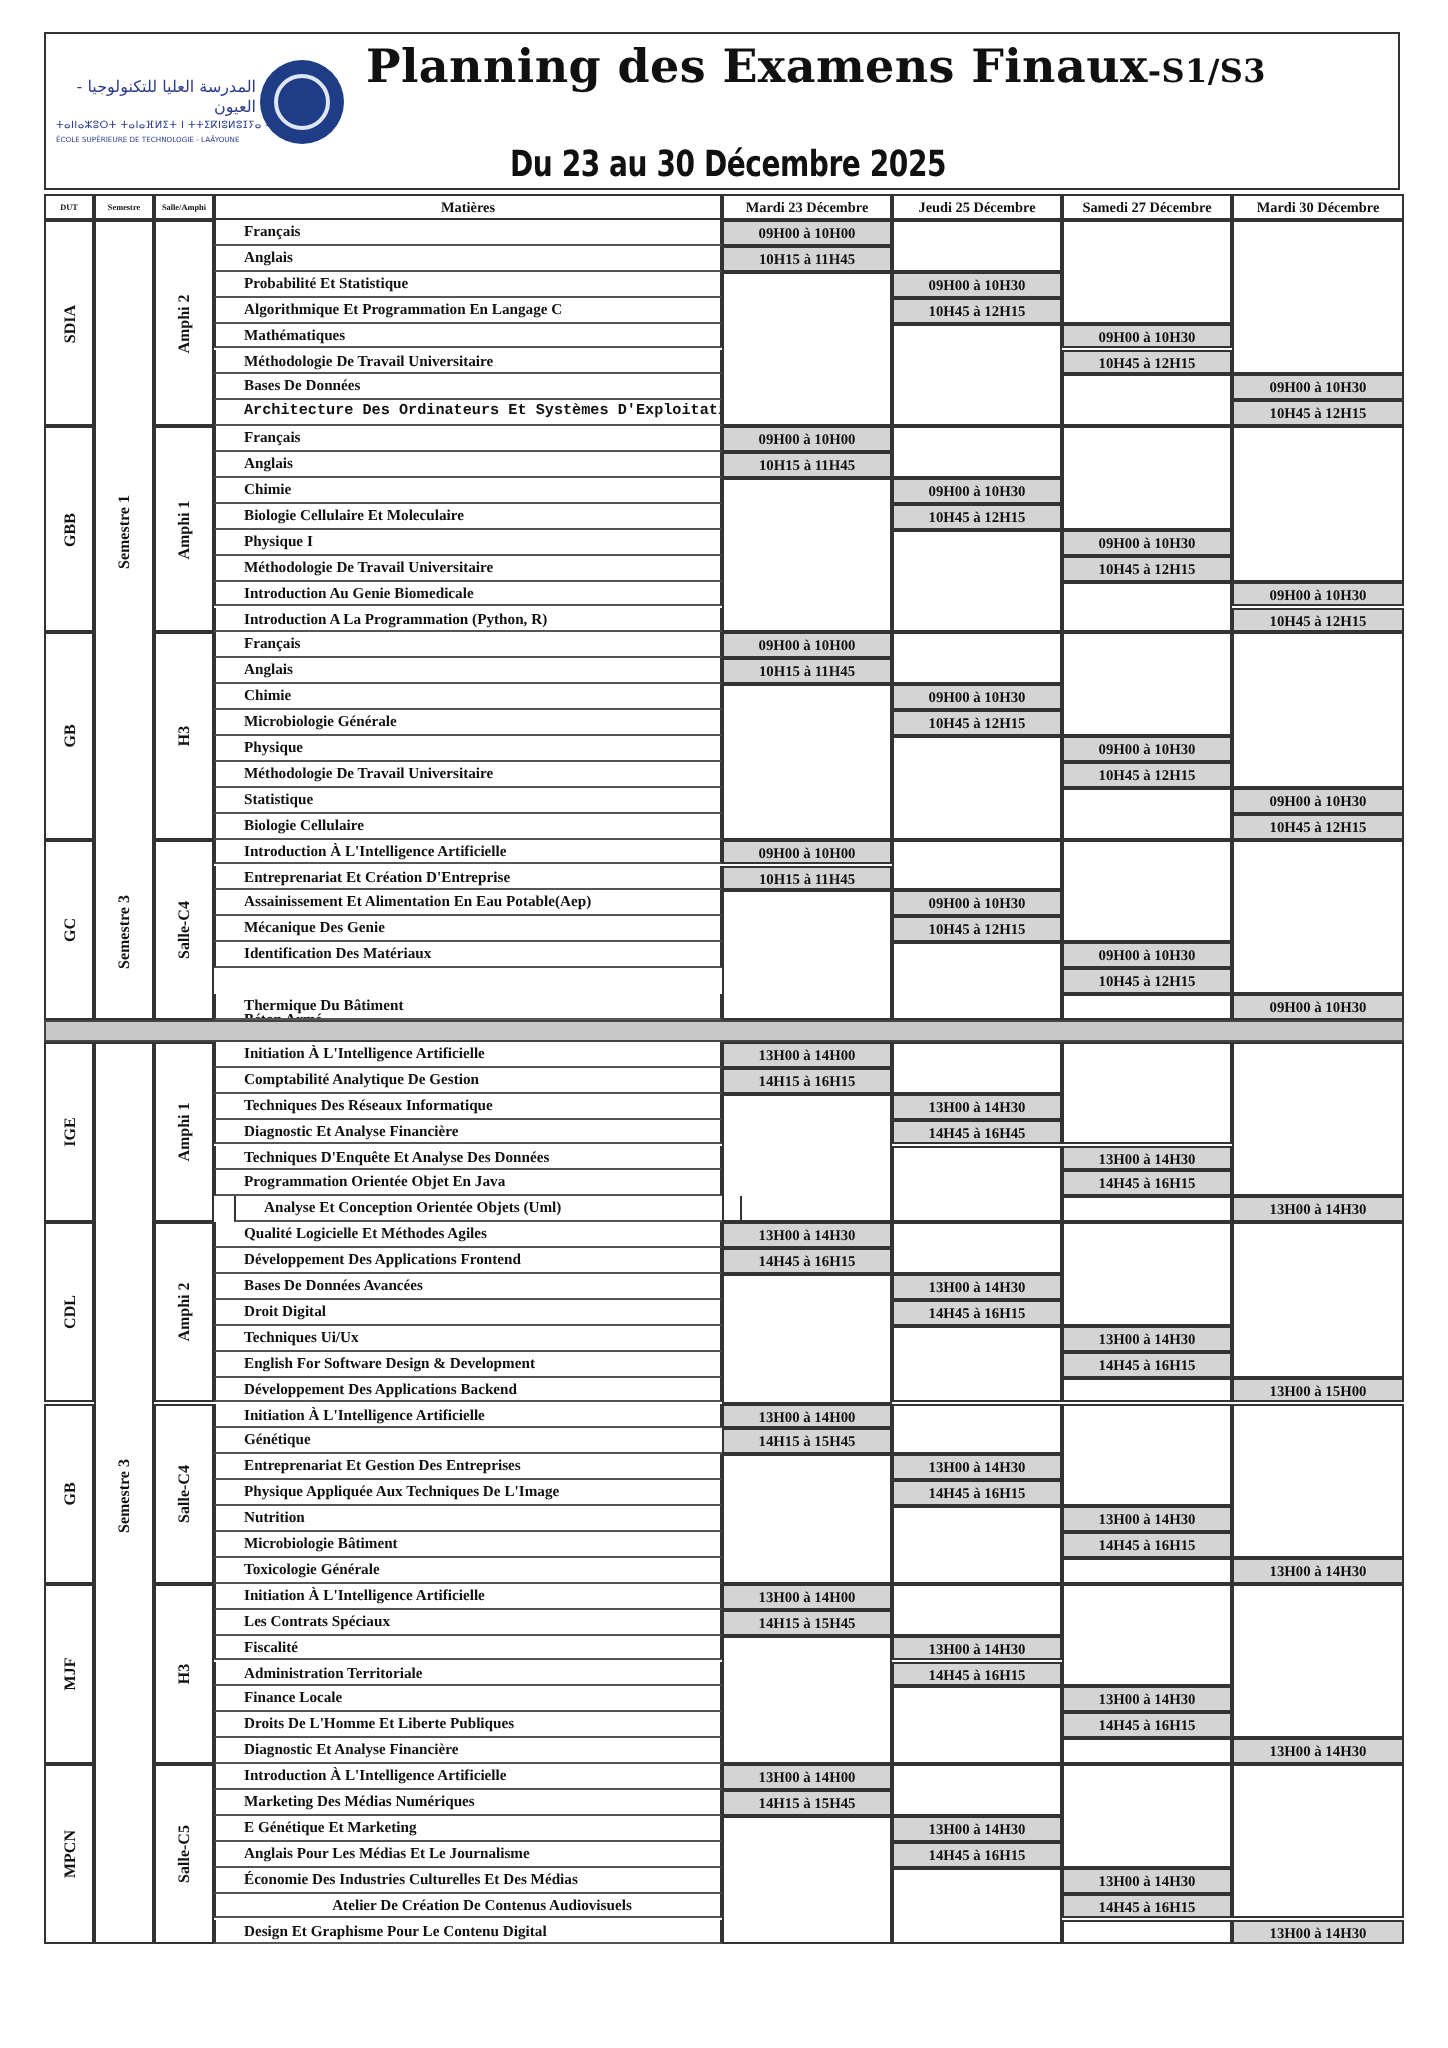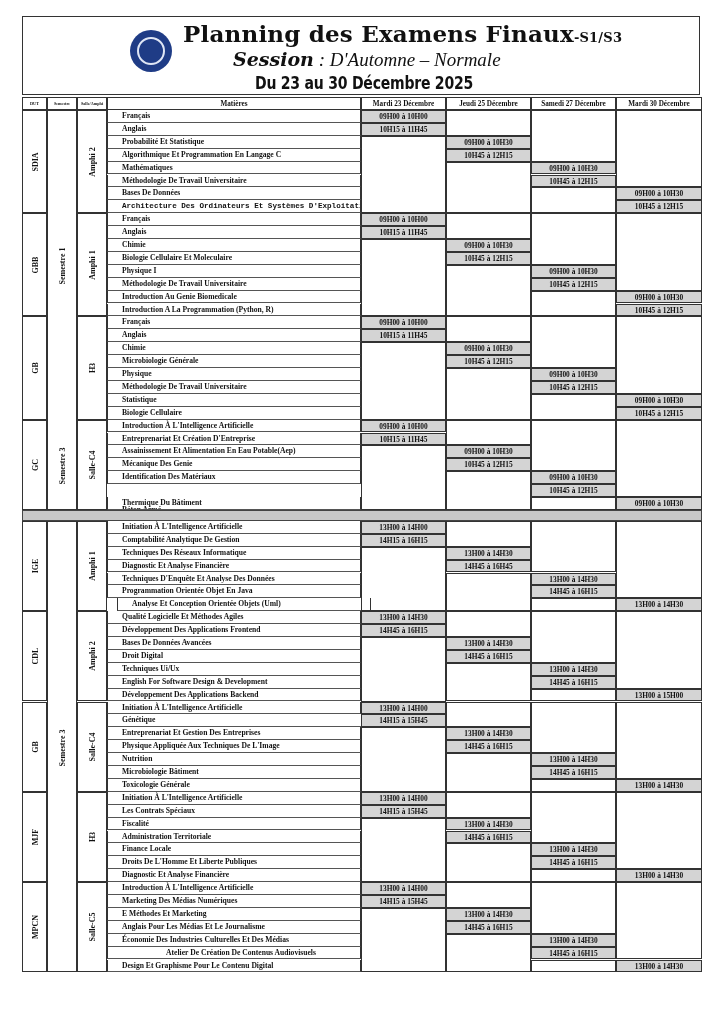--- a/index.html
+++ b/index.html
@@ -5,45 +5,47 @@
   html,body{margin:0;padding:0;background:#fff;}
   body{width:724px;height:1024px;position:relative;overflow:hidden;font-family:"Liberation Serif","DejaVu Serif",serif;color:#111;}
   .header-box{position:absolute;left:22px;top:16px;width:678px;height:79px;border:1.5px solid #333;box-sizing:border-box;}
   .logo-text{position:absolute;left:5px;top:22px;width:100px;font-family:"DejaVu Sans",sans-serif;color:#2a3a8a;}
   .logo-text .ar{font-size:8px;text-align:right;direction:rtl;line-height:10px;}
   .logo-text .tf{font-size:5px;letter-spacing:0.2px;line-height:8px;white-space:nowrap;}
   .logo-text .fr{font-size:3.6px;line-height:6px;white-space:nowrap;}
   .logo-circle{position:absolute;left:107px;top:13px;width:42px;height:42px;border-radius:50%;background:#1f3c86;}
   .logo-circle::after{content:"";position:absolute;left:7px;top:7px;width:24px;height:24px;border-radius:50%;border:2px solid #dfe6f5;}
   .title{position:absolute;left:160px;top:4px;font-family:"DejaVu Serif",serif;font-weight:900;font-size:23px;letter-spacing:0.2px;white-space:nowrap;line-height:26px;}
-  .title .suffix{font-size:13px;text-align:right;}
+  .title .suffix{font-size:16px;text-align:right;}
   .session{position:absolute;left:210px;top:31px;font-size:19px;font-style:italic;white-space:nowrap;line-height:22px;}
   .session b{font-family:"DejaVu Serif",serif;font-weight:900;}
   .dates{position:absolute;left:232px;top:55px;font-family:"DejaVu Sans",sans-serif;font-weight:bold;font-size:18px;transform:scaleX(0.78);transform-origin:left;white-space:nowrap;line-height:22px;letter-spacing:-0.3px;}
   .grid{position:absolute;left:22px;top:97px;width:680px;}
   .cell{position:absolute;box-sizing:border-box;}
   .th{font-size:7.2px;font-weight:bold;text-align:center;line-height:12px;border:1px solid #333;background:#fff;white-space:nowrap;overflow:hidden;}
   .th.small{font-size:4.2px;font-weight:bold;}
   .subject{font-size:7.6px;font-weight:bold;line-height:12px;padding-left:14px;border-left:1px solid #333;border-right:1px solid #333;border-bottom:1px solid #555;white-space:nowrap;overflow:hidden;}
   .slot{font-size:7.4px;font-weight:bold;text-align:center;line-height:11px;background:#d4d4d4;border:1px solid #333;white-space:nowrap;}
   .vbox{border:1.5px solid #333;}
   .vlabel{position:absolute;left:50%;top:50%;transform:translate(-50%,-50%) rotate(-90deg);font-size:8px;font-weight:bold;white-space:nowrap;}
   .daycol{border:1.5px solid #333;}
   .sep{background:#c8c8c8;border:1px solid #444;}
 </style>
 </head>
 <body>
 
 <div class="header-box">
+  <div class="logo-text">
+    <div class="ar">المدرسة العليا للتكنولوجيا - العيون</div>
+    <div class="tf">ⵜⴰⵏⵏⴰⵣⵓⵔⵜ ⵜⴰⵏⴰⴼⵍⵉⵜ ⵏ ⵜⵜⵉⴽⵏⵓⵍⵓⵊⵢⴰ - ⵍⵄⵢⵓⵏ</div>
+    <div class="fr">ÉCOLE SUPÉRIEURE DE TECHNOLOGIE - LAÂYOUNE</div>
+  </div>
   <div class="logo-circle"></div>
   <div class="title">
     <span>Planning des Examens Finaux</span><span class="suffix">-S1/S3</span>
-  </div>
-  <div class="session">
-    <b>Session</b><span> : D'Automne – Normale</span>
   </div>
   <div class="dates">Du 23 au 30 Décembre  2025</div>
 </div>
 
 <div class="grid" id="grid">
     <div class="cell th small" style="left: 0px; top: 0px; width: 25px; height: 13px;">DUT</div>
     <div class="cell th small" style="left: 25px; top: 0px; width: 30px; height: 13px;">Semestre</div>
     <div class="cell th small" style="left: 55px; top: 0px; width: 30px; height: 13px;">Salle/Amphi</div>
     <div class="cell th" style="left: 85px; top: 0px; width: 254px; height: 13px;">Matières</div>
     <div class="cell th" style="left: 339px; top: 0px; width: 85px; height: 13px;">Mardi 23 Décembre</div>
@@ -273,21 +275,21 @@
     <div class="cell slot" style="left: 509px; top: 759.3px; width: 85px; height: 12.9px;">14H45 à 16H15</div>
     <div class="cell slot" style="left: 594px; top: 772.2px; width: 86px; height: 12.9px;">13H00 à 14H30</div>
     <div class="cell vbox" style="left: 0px; top: 785.1px; width: 25px; height: 90.3px;">
       <span class="vlabel">MPCN</span>
     </div>
     <div class="cell vbox" style="left: 55px; top: 785.1px; width: 30px; height: 90.3px;">
       <span class="vlabel">Salle-C5</span>
     </div>
     <div class="cell subject" style="left: 85px; top: 785.1px; width: 254px; height: 12.9px;">Introduction À L'Intelligence Artificielle</div>
     <div class="cell subject" style="left: 85px; top: 798px; width: 254px; height: 12.9px;">Marketing Des Médias Numériques</div>
-    <div class="cell subject" style="left: 85px; top: 810.9px; width: 254px; height: 12.9px;">E Méthodes Et Marketing</div>
+    <div class="cell subject" style="left: 85px; top: 810.9px; width: 254px; height: 12.9px;">E Génétique Et Marketing</div>
     <div class="cell subject" style="left: 85px; top: 823.8px; width: 254px; height: 12.9px;">Anglais Pour Les Médias Et Le Journalisme</div>
     <div class="cell subject" style="left: 85px; top: 836.7px; width: 254px; height: 12.9px;">Économie Des Industries Culturelles Et Des Médias</div>
     <div class="cell subject" style="left: 85px; top: 849.6px; width: 254px; height: 12.9px; text-align: center;">Atelier De Création De Contenus Audiovisuels</div>
     <div class="cell subject" style="left: 85px; top: 862.5px; width: 254px; height: 12.9px;">Design Et Graphisme Pour Le Contenu Digital</div>
     <div class="cell daycol" style="left: 339px; top: 810.9px; width: 85px; height: 64.5px;"></div>
     <div class="cell daycol" style="left: 424px; top: 785.1px; width: 85px; height: 25.8px;"></div>
     <div class="cell daycol" style="left: 424px; top: 836.7px; width: 85px; height: 38.7px;"></div>
     <div class="cell daycol" style="left: 509px; top: 785.1px; width: 85px; height: 51.6px;"></div>
     <div class="cell daycol" style="left: 509px; top: 862.5px; width: 85px; height: 12.9px;"></div>
     <div class="cell daycol" style="left: 594px; top: 785.1px; width: 86px; height: 77.4px;"></div>

